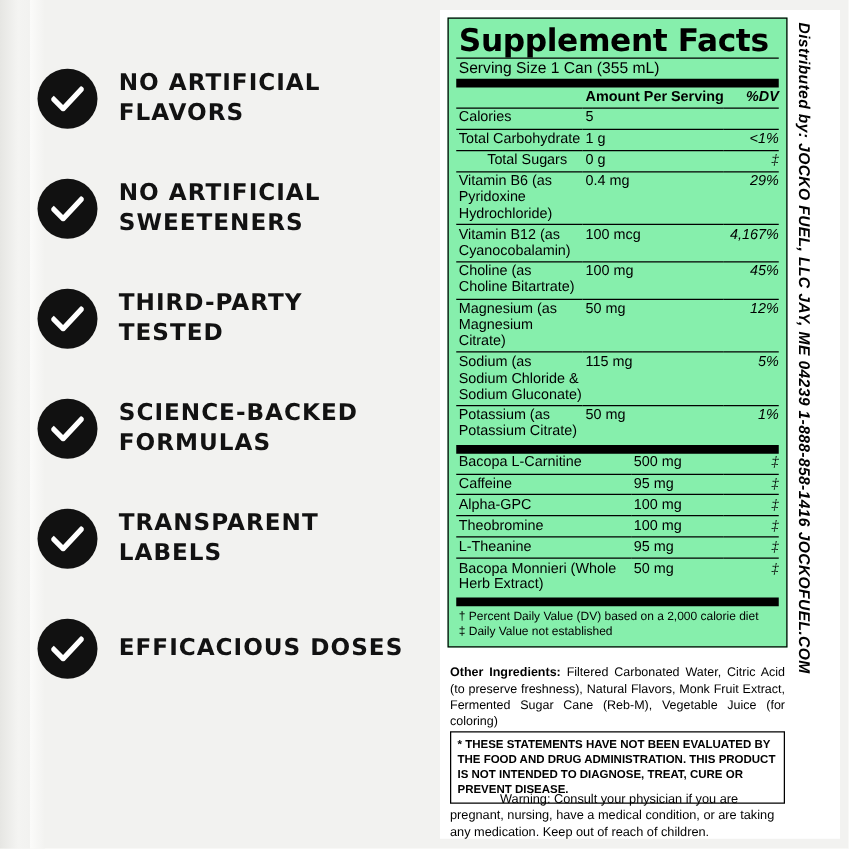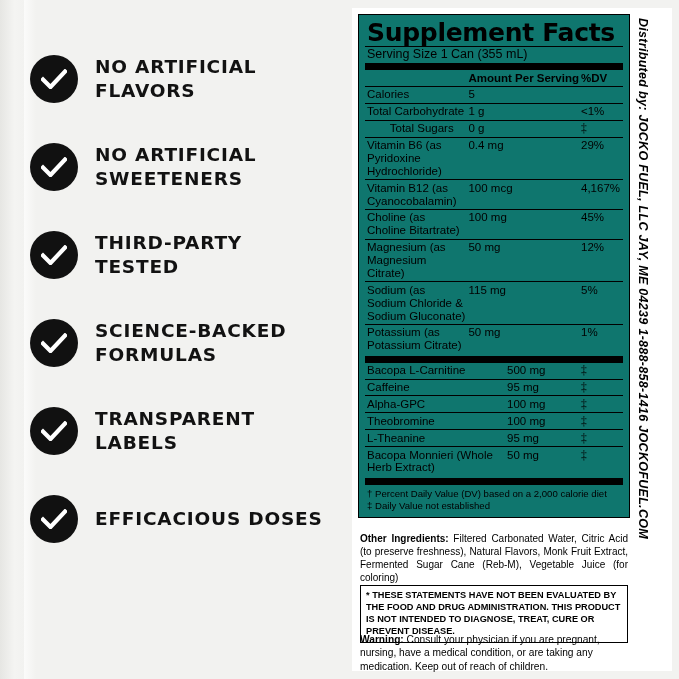--- a/index.html
+++ b/index.html
@@ -64,21 +64,21 @@
     font-family: "Liberation Sans", sans-serif;
     color: #000;
     padding: 0;
   }
 
   .facts-box {
     position: absolute;
     left: 6px; top: 6px;
     width: 272px;
     border: 1.6px solid #000;
-    background: #0f766e;
+    background: #86efac;
     padding: 4px 6px 3px 6px;
   }
   .facts-title {
     font-family: "DejaVu Sans", sans-serif;
     font-weight: 700;
     font-size: 25px;
     line-height: 1;
     letter-spacing: -0.3px;
     margin: 1px 0 1px 2px;
   }
@@ -90,21 +90,21 @@
   .rule-thin { border-bottom: 1px solid #000; }
 
   table.nf { width: 100%; border-collapse: collapse; }
   table.nf td {
     font-size: 11.5px;
     padding: 1.5px 0 1.5px 2px;
     vertical-align: top;
     line-height: 1.12;
   }
   td.amt { text-align: left; width: 74px; white-space: nowrap; }
-  td.dv  { text-align: left; width: 44px; white-space: nowrap; padding-right: 3px; }
+  td.dv  { text-align: right; width: 44px; white-space: nowrap; padding-right: 3px; font-style: italic; }
   tr.border-top td { border-top: 1px solid #000; }
   .hdr td {
     font-weight: 700;
     font-size: 11.5px;
     padding-bottom: 2px;
     padding-top: 1px;
   }
   .hdr td.amt { text-align: left; }
   .sub { padding-left: 12px !important; text-align: center; }
   .dagger { font-family: "Liberation Serif", serif; }
@@ -138,21 +138,21 @@
   }
 
   .warning {
     position: absolute;
     left: 8px; top: 625px;
     width: 268px;
     font-size: 10.2px;
     line-height: 1.3;
     text-align: left;
   }
-  .warning b { font-weight: 700; }
+  .warning b { font-weight: 400; padding-left: 40px; }
 
   
   .distributed {
     position: absolute;
     left: 282px; top: 10px;
     width: 22px; height: 640px;
   }
   .distributed span {
     display: block;
     transform-origin: left top;

